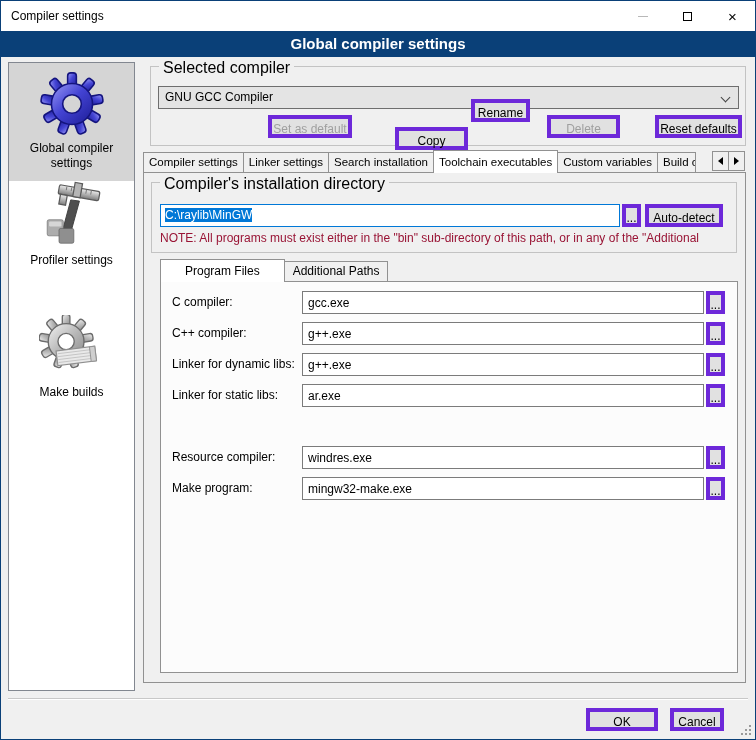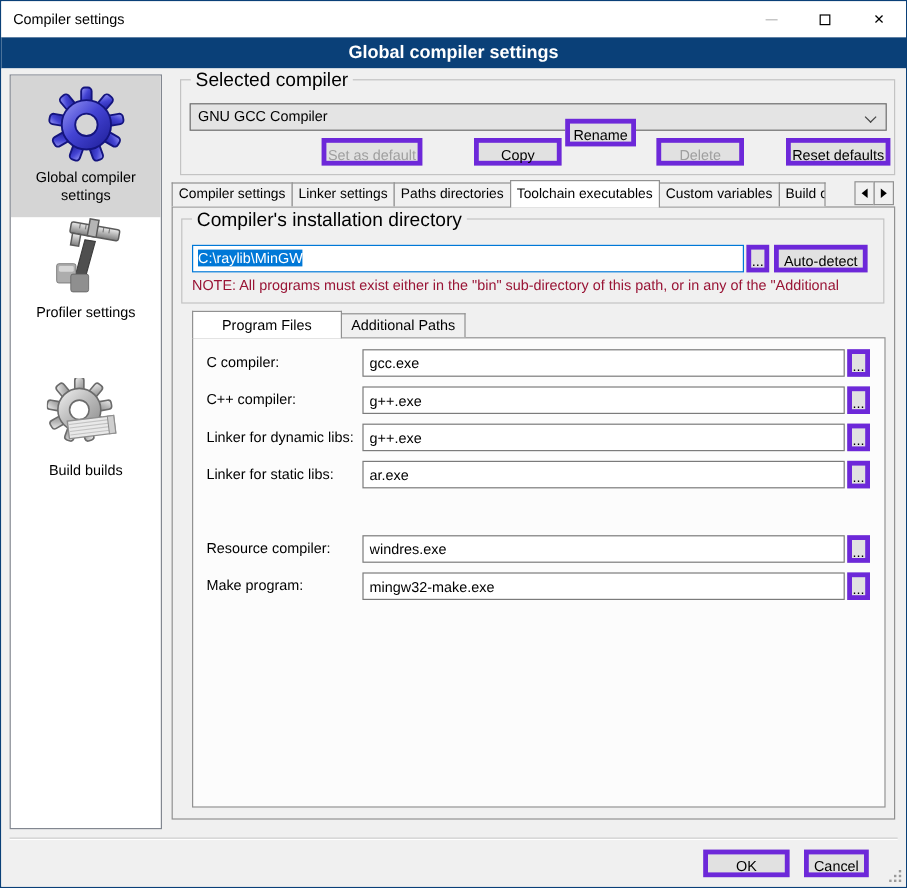--- a/index.html
+++ b/index.html
@@ -179,42 +179,42 @@
               <use href="#gear9" fill="url(#ggray)" stroke="#6b6b6b" stroke-width="2.5"></use>
               <circle cx="50" cy="50" r="15" fill="#ffffff" stroke="#6b6b6b" stroke-width="2.5"></circle>
             </g>
             <g transform="translate(26,58) rotate(-7)">
               <rect width="66" height="25" fill="#e9e9e9" stroke="#8f8f8f" stroke-width="2"></rect>
               <path d="M2 5 H64 M2 10 H64 M2 15 H64 M2 20 H64" stroke="#c2c2c2" stroke-width="1.5"></path>
               <rect x="57" width="9" height="25" fill="#cfcfcf" stroke="#8f8f8f" stroke-width="1.5"></rect>
             </g>
           </svg>
         </div>
-        <div class="side-label">Build builds</div>
+        <div class="side-label">Make builds</div>
       </div>
     </div>
 
     <div class="groupbox" style="left:149px;top:9px;width:596px;height:80px">
       <span class="legend">Selected compiler</span>
       <div class="combo" style="left:7px;top:19px;width:581px">
         <span>GNU GCC Compiler</span>
         <span class="chev"></span>
       </div>
       <div class="btn disabled" style="left:117px;top:48px;width:84px">Set as default</div>
-      <div class="btn" style="left:244px;top:48px;width:73px">Copy</div>
+      <div class="btn" style="left:244px;top:60px;width:73px">Copy</div>
       <div class="btn" style="left:320px;top:32px;width:59px">Rename</div>
       <div class="btn disabled" style="left:396px;top:48px;width:73px">Delete</div>
       <div class="btn" style="left:504px;top:48px;width:87px">Reset defaults</div>
     </div>
 
     <div class="notebook" style="left:142px;top:93px;width:603px;height:533px">
       <div class="tabstrip">
         <div class="tab">Compiler settings</div>
         <div class="tab">Linker settings</div>
-        <div class="tab">Paths directories</div>
+        <div class="tab">Search installation</div>
         <div class="tab active">Toolchain executables</div>
         <div class="tab">Custom variables</div>
         <div class="tab clipped">Build options</div>
       </div>
       <div class="tab-arrows">
         <div class="arrowbtn">
             <span class="tri-left"></span>
           </div>
         <div class="arrowbtn">
             <span class="tri-right"></span>

